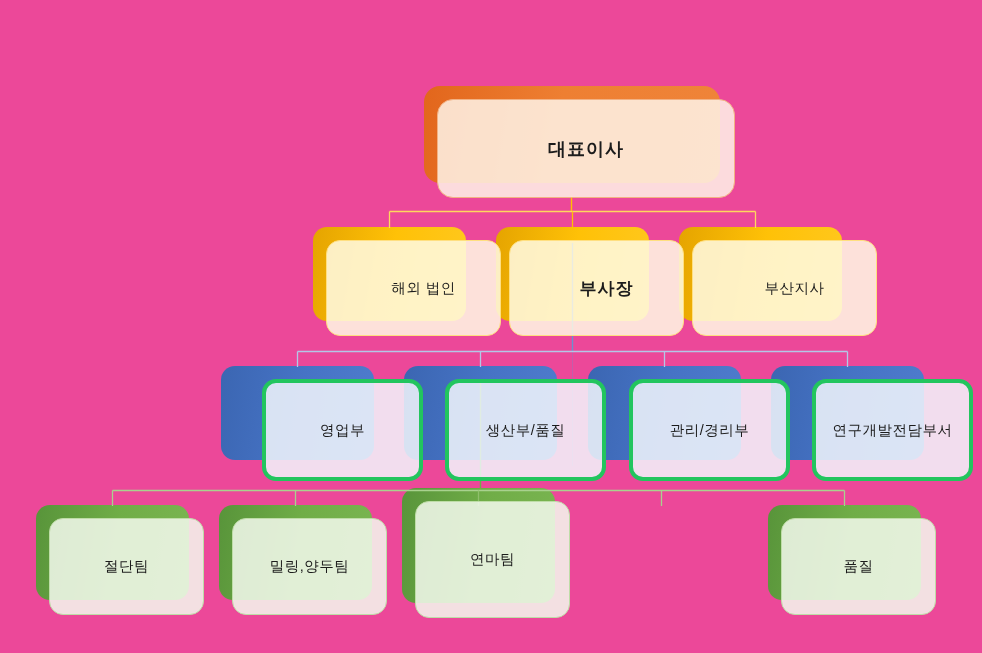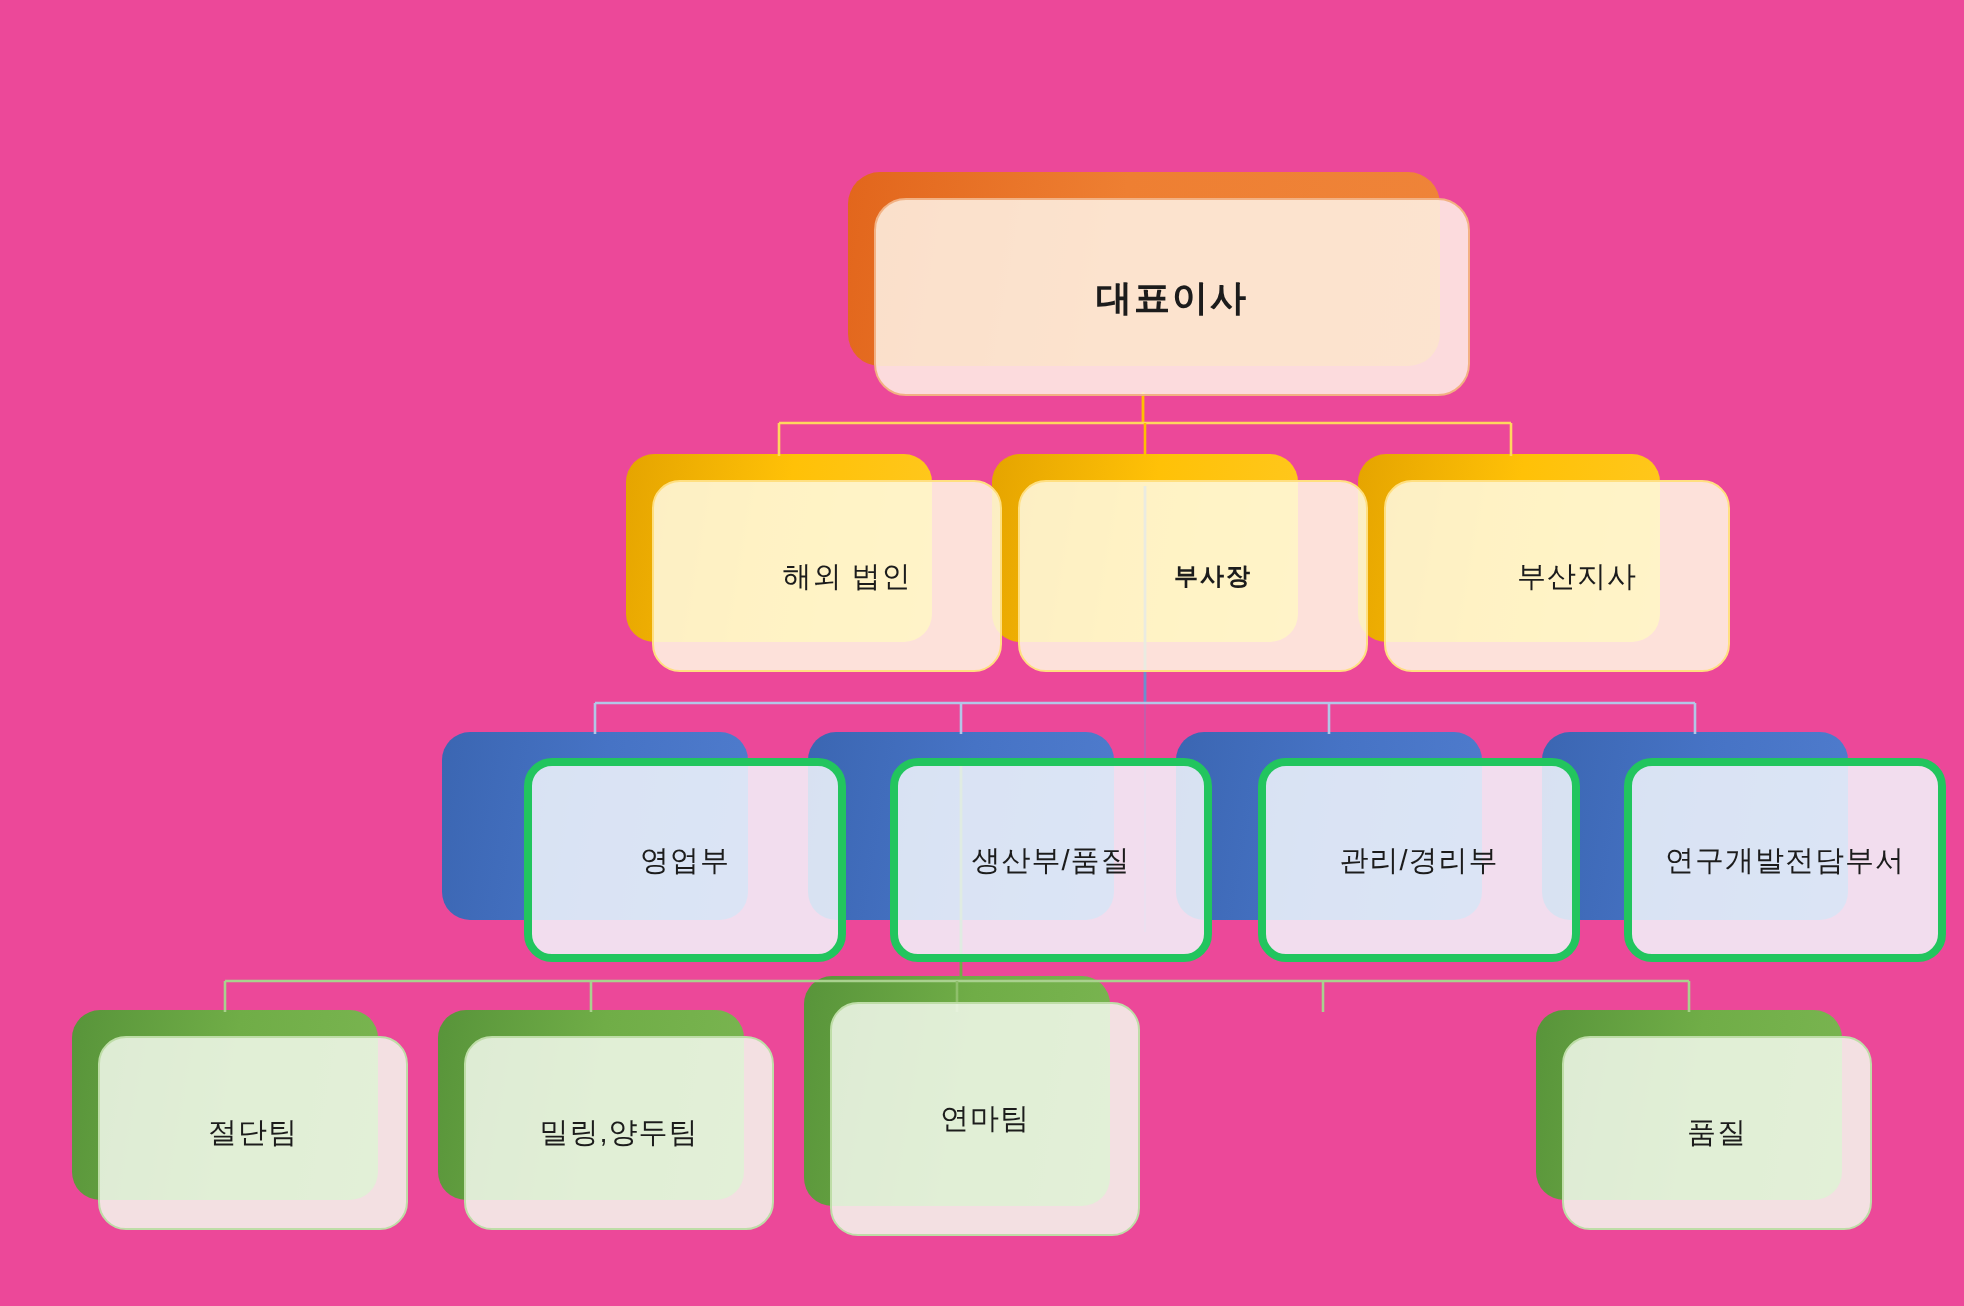--- a/index.html
+++ b/index.html
@@ -23,21 +23,21 @@
   .orange .front{background:rgba(254,243,232,.86);border:1px solid #f2b183;}
   .gold .back{background:linear-gradient(100deg,#e5a400 0%,#ffc107 50%,#ffc81f 100%);}
   .gold .front{background:rgba(255,250,228,.86);border:1px solid #ffdf80;padding-left:20px;}
   .blue .back{background:linear-gradient(100deg,#3b66b2 0%,#4673c5 50%,#4f7ccd 100%);}
   .blue .front{background:rgba(242,246,252,.86);border:4px solid #22c55e;margin-left:28px;}
   .green .back{background:linear-gradient(100deg,#58943a 0%,#70ad47 50%,#7ab551 100%);}
   .green .front{background:rgba(243,249,238,.86);border:1px solid #bedda7;}
   
   .root .back,.root .front{border-radius:16px;}
   .root .front{font-size:18px;font-weight:bold;letter-spacing:1px;}
-  .emph .front{font-size:12px;font-weight:bold;letter-spacing:1px;}
+  .emph .front{font-size:17px;font-weight:bold;letter-spacing:1px;}
   #connectors{position:absolute;left:0;top:0;z-index:2;}
 </style>
 </head>
 <body>
 
 <div class="stage">
 
   <svg id="connectors" width="982" height="653">
 
     <line x1="571.5" y1="196" x2="571.5" y2="211.5" stroke="#FFC000" stroke-width="1.4"></line>
@@ -75,21 +75,21 @@
     <div class="front">
       <span>해외 법인</span>
     </div>
   </div>
   <div class="node gold emph" style="left:496px;top:227px;width:153px;height:94px">
     <div class="back"></div>
     <div class="front">
       <span>부사장</span>
     </div>
   </div>
-  <div class="node gold" style="left:679px;top:227px;width:151px;height:94px">
+  <div class="node gold" style="left:679px;top:227px;width:163px;height:94px">
     <div class="back"></div>
     <div class="front">
       <span>부산지사</span>
     </div>
   </div>
 
   <div class="node blue" style="left:221px;top:366px;width:153px;height:94px">
     <div class="back"></div>
     <div class="front">
       <span>영업부</span>

